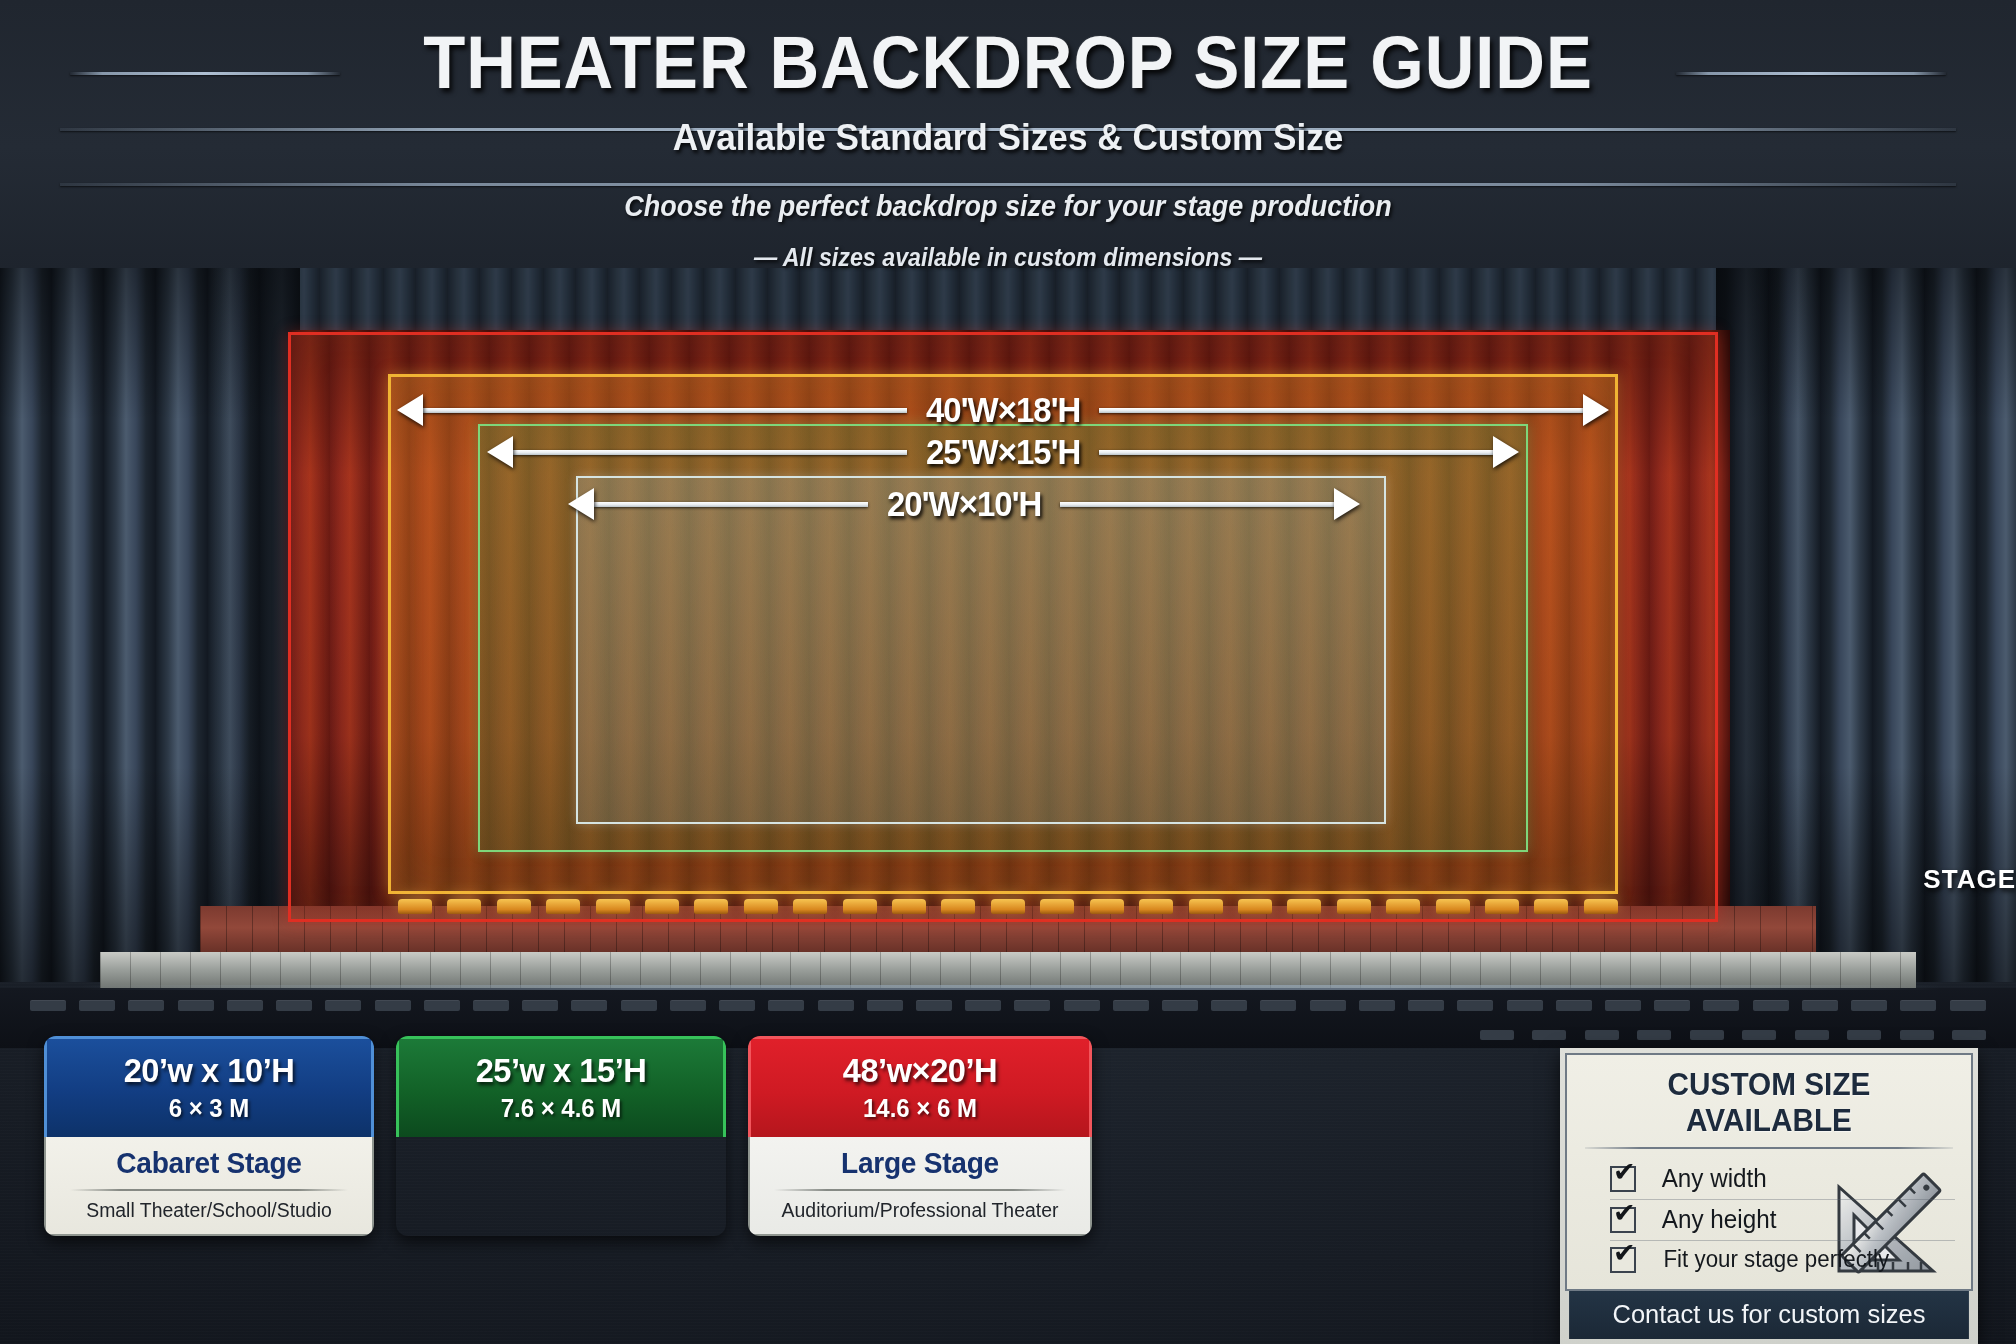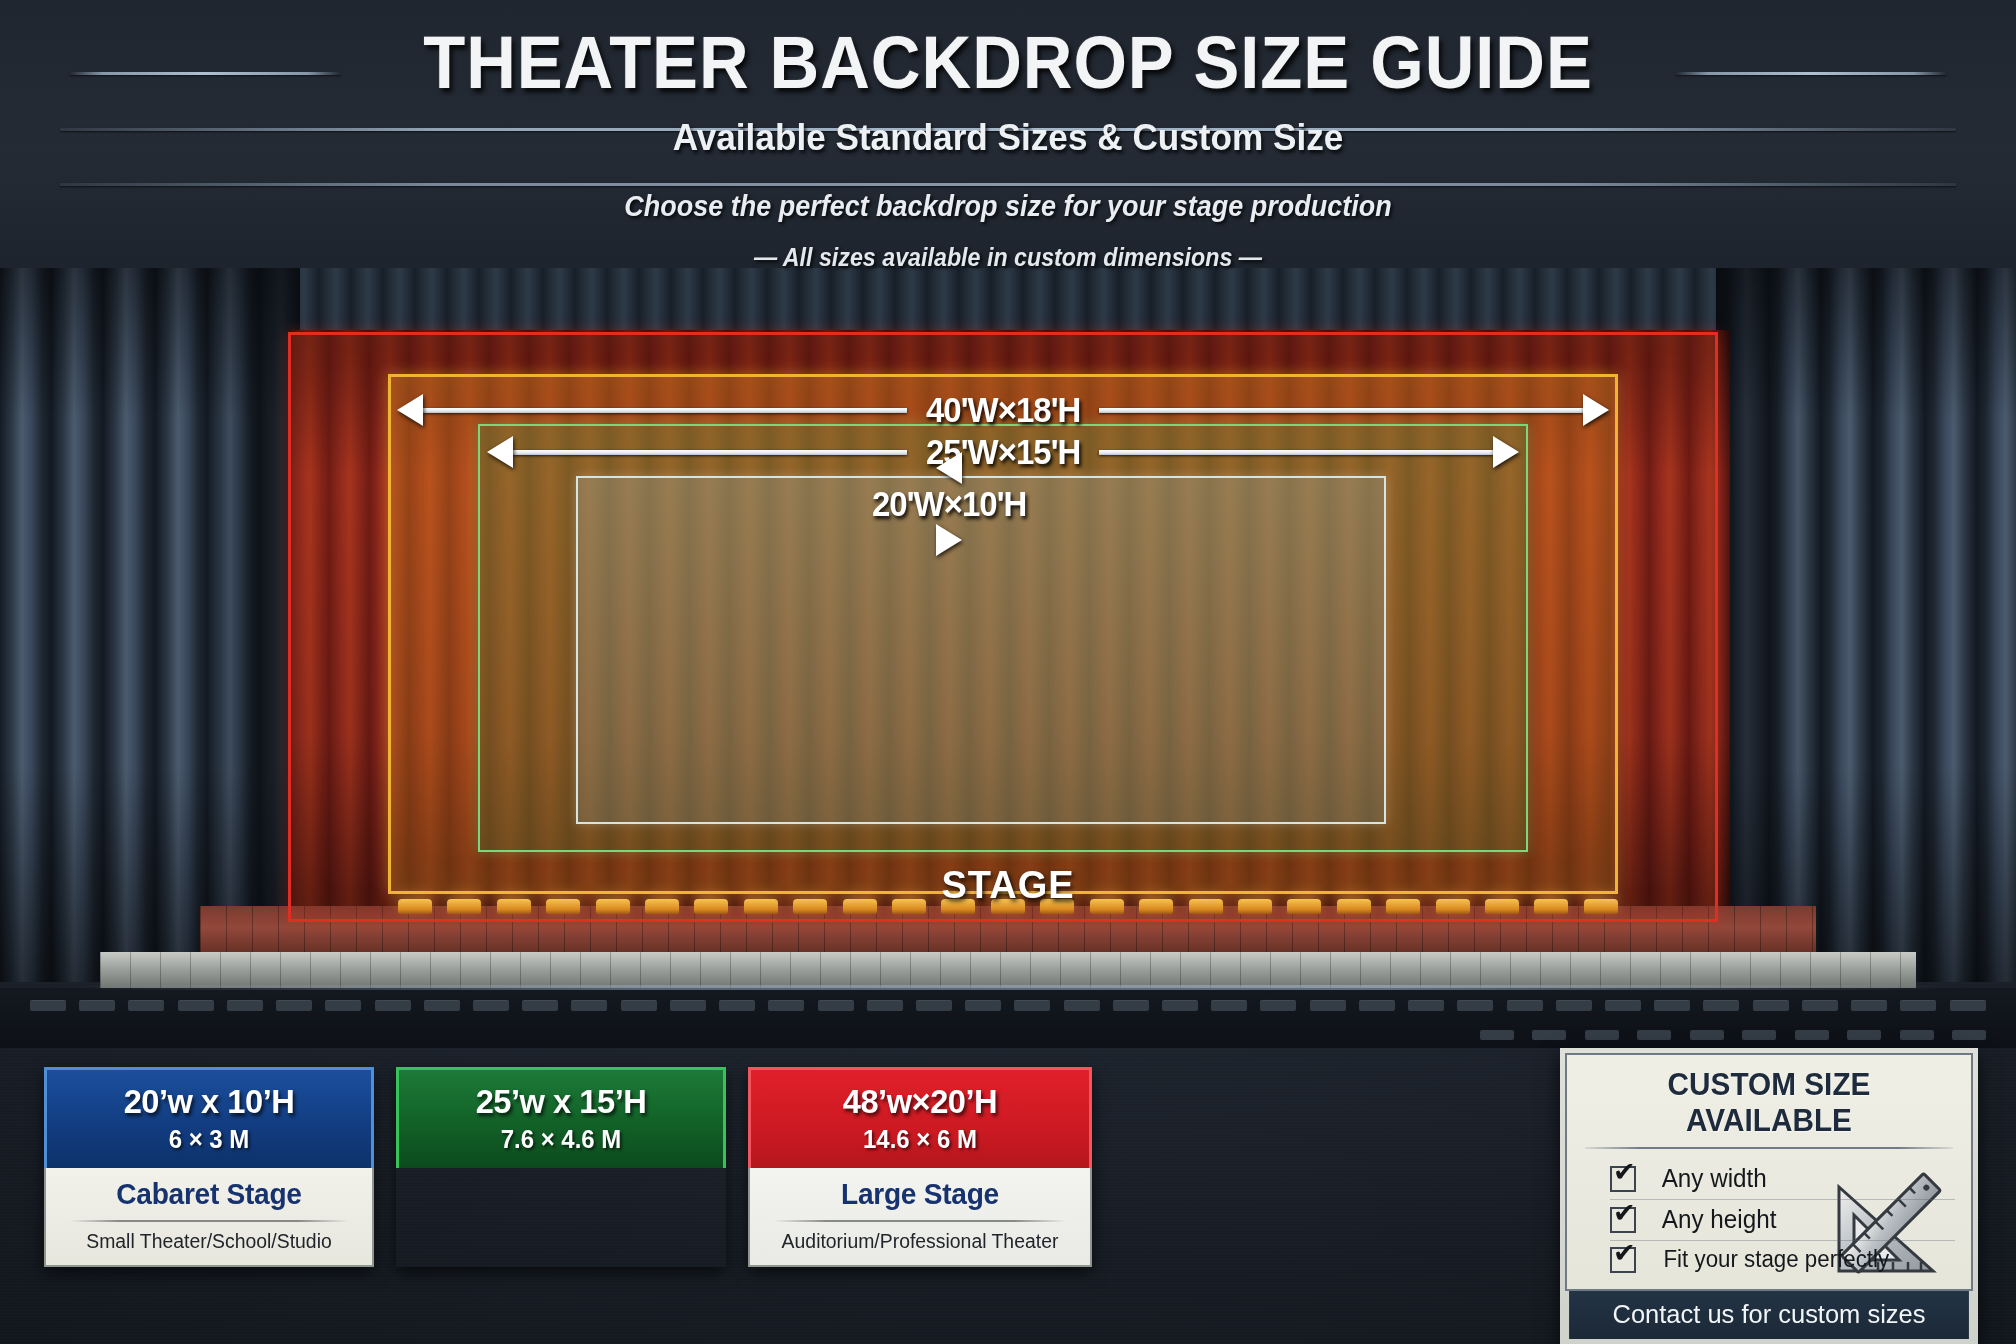--- a/index.html
+++ b/index.html
@@ -203,27 +203,27 @@
     font-size:35px; font-weight:bold; color:#ffffff;
     letter-spacing:-1px;
     text-shadow:2px 3px 4px rgba(0,0,0,.9);
     white-space:nowrap;
     transform:scaleX(.94);
   }
 
   .dim48 { left:295px;  top:340px; width:1415px; }
   .dim40 { left:397px;  top:388px; width:1212px; }
   .dim25 { left:487px;  top:430px; width:1032px; }
-  .dim20 { left:553px;  top:482px; width:792px;flex-direction:column;  }
+  .dim20 { left:568px;  top:482px; width:792px;  }
 
   
   .stage-label {
     position:absolute; z-index:32;
-    left:0; top:864px; width:2016px; text-align:center;
-    font-size:38px; font-weight:bold; color:#ffffff;
+    left:0; top:864px; width:2016px; text-align:right;
+    font-size:26px; font-weight:bold; color:#ffffff;
     letter-spacing:1px;
     text-shadow:2px 3px 5px rgba(0,0,0,.9);
   }
 
   
   .footlights {
     position:absolute; left:398px; top:890px; width:1220px; height:24px; z-index:24;
     display:flex; justify-content:space-between; align-items:flex-end;
   }
   .footlights i {
@@ -272,24 +272,23 @@
     background:linear-gradient(90deg, rgba(120,140,160,0), rgba(150,170,190,.5) 30%, rgba(160,180,200,.55) 70%, rgba(120,140,160,0));
   }
 
   
   .cards {
     position:absolute; left:44px; top:1036px; z-index:50;
     display:flex; gap:22px;
   }
   .card {
     width:330px;
-    border-radius:1px;
+    border-radius:12px;
     box-shadow:0 6px 16px rgba(0,0,0,.65);
     overflow:hidden;
-    margin-top:31px;
   }
   .card .chead {
     padding:12px 8px 14px;
     text-align:center;
     border:3px solid;
     border-bottom:none;
   }
   .card .csize {
     font-size:34px; font-weight:bold; color:#fff;
     text-shadow:2px 3px 4px rgba(0,0,0,.7);

